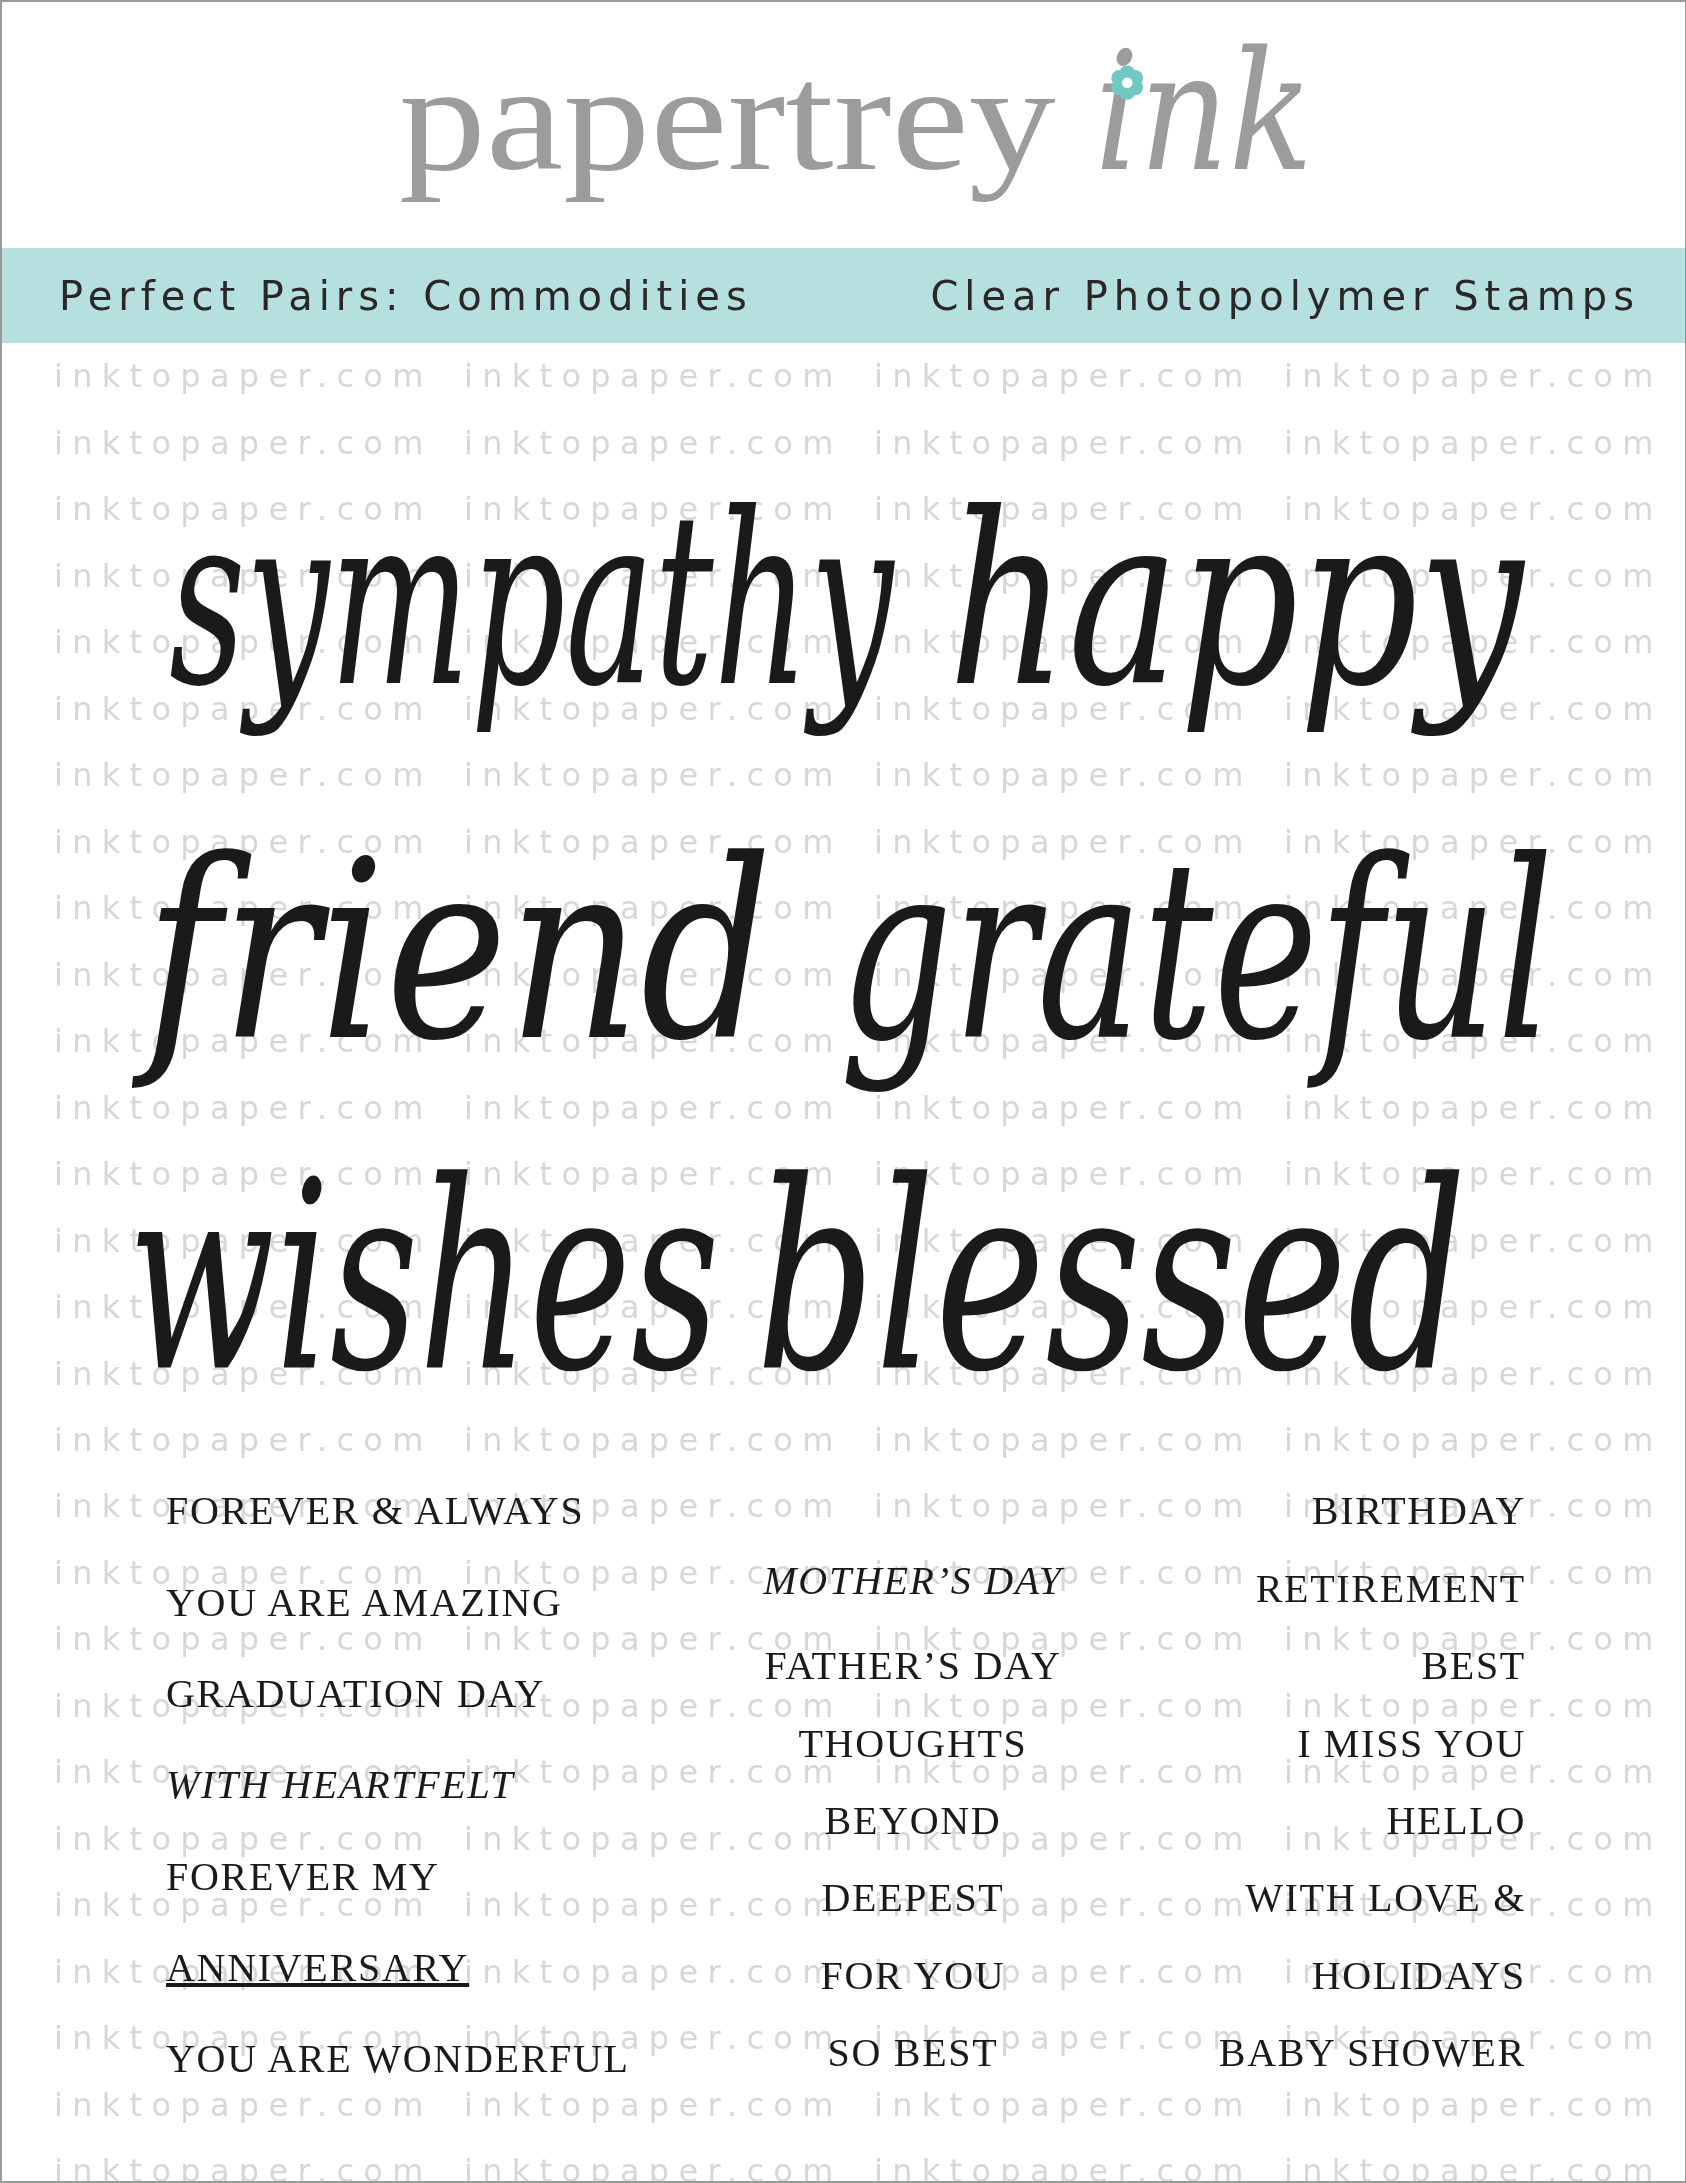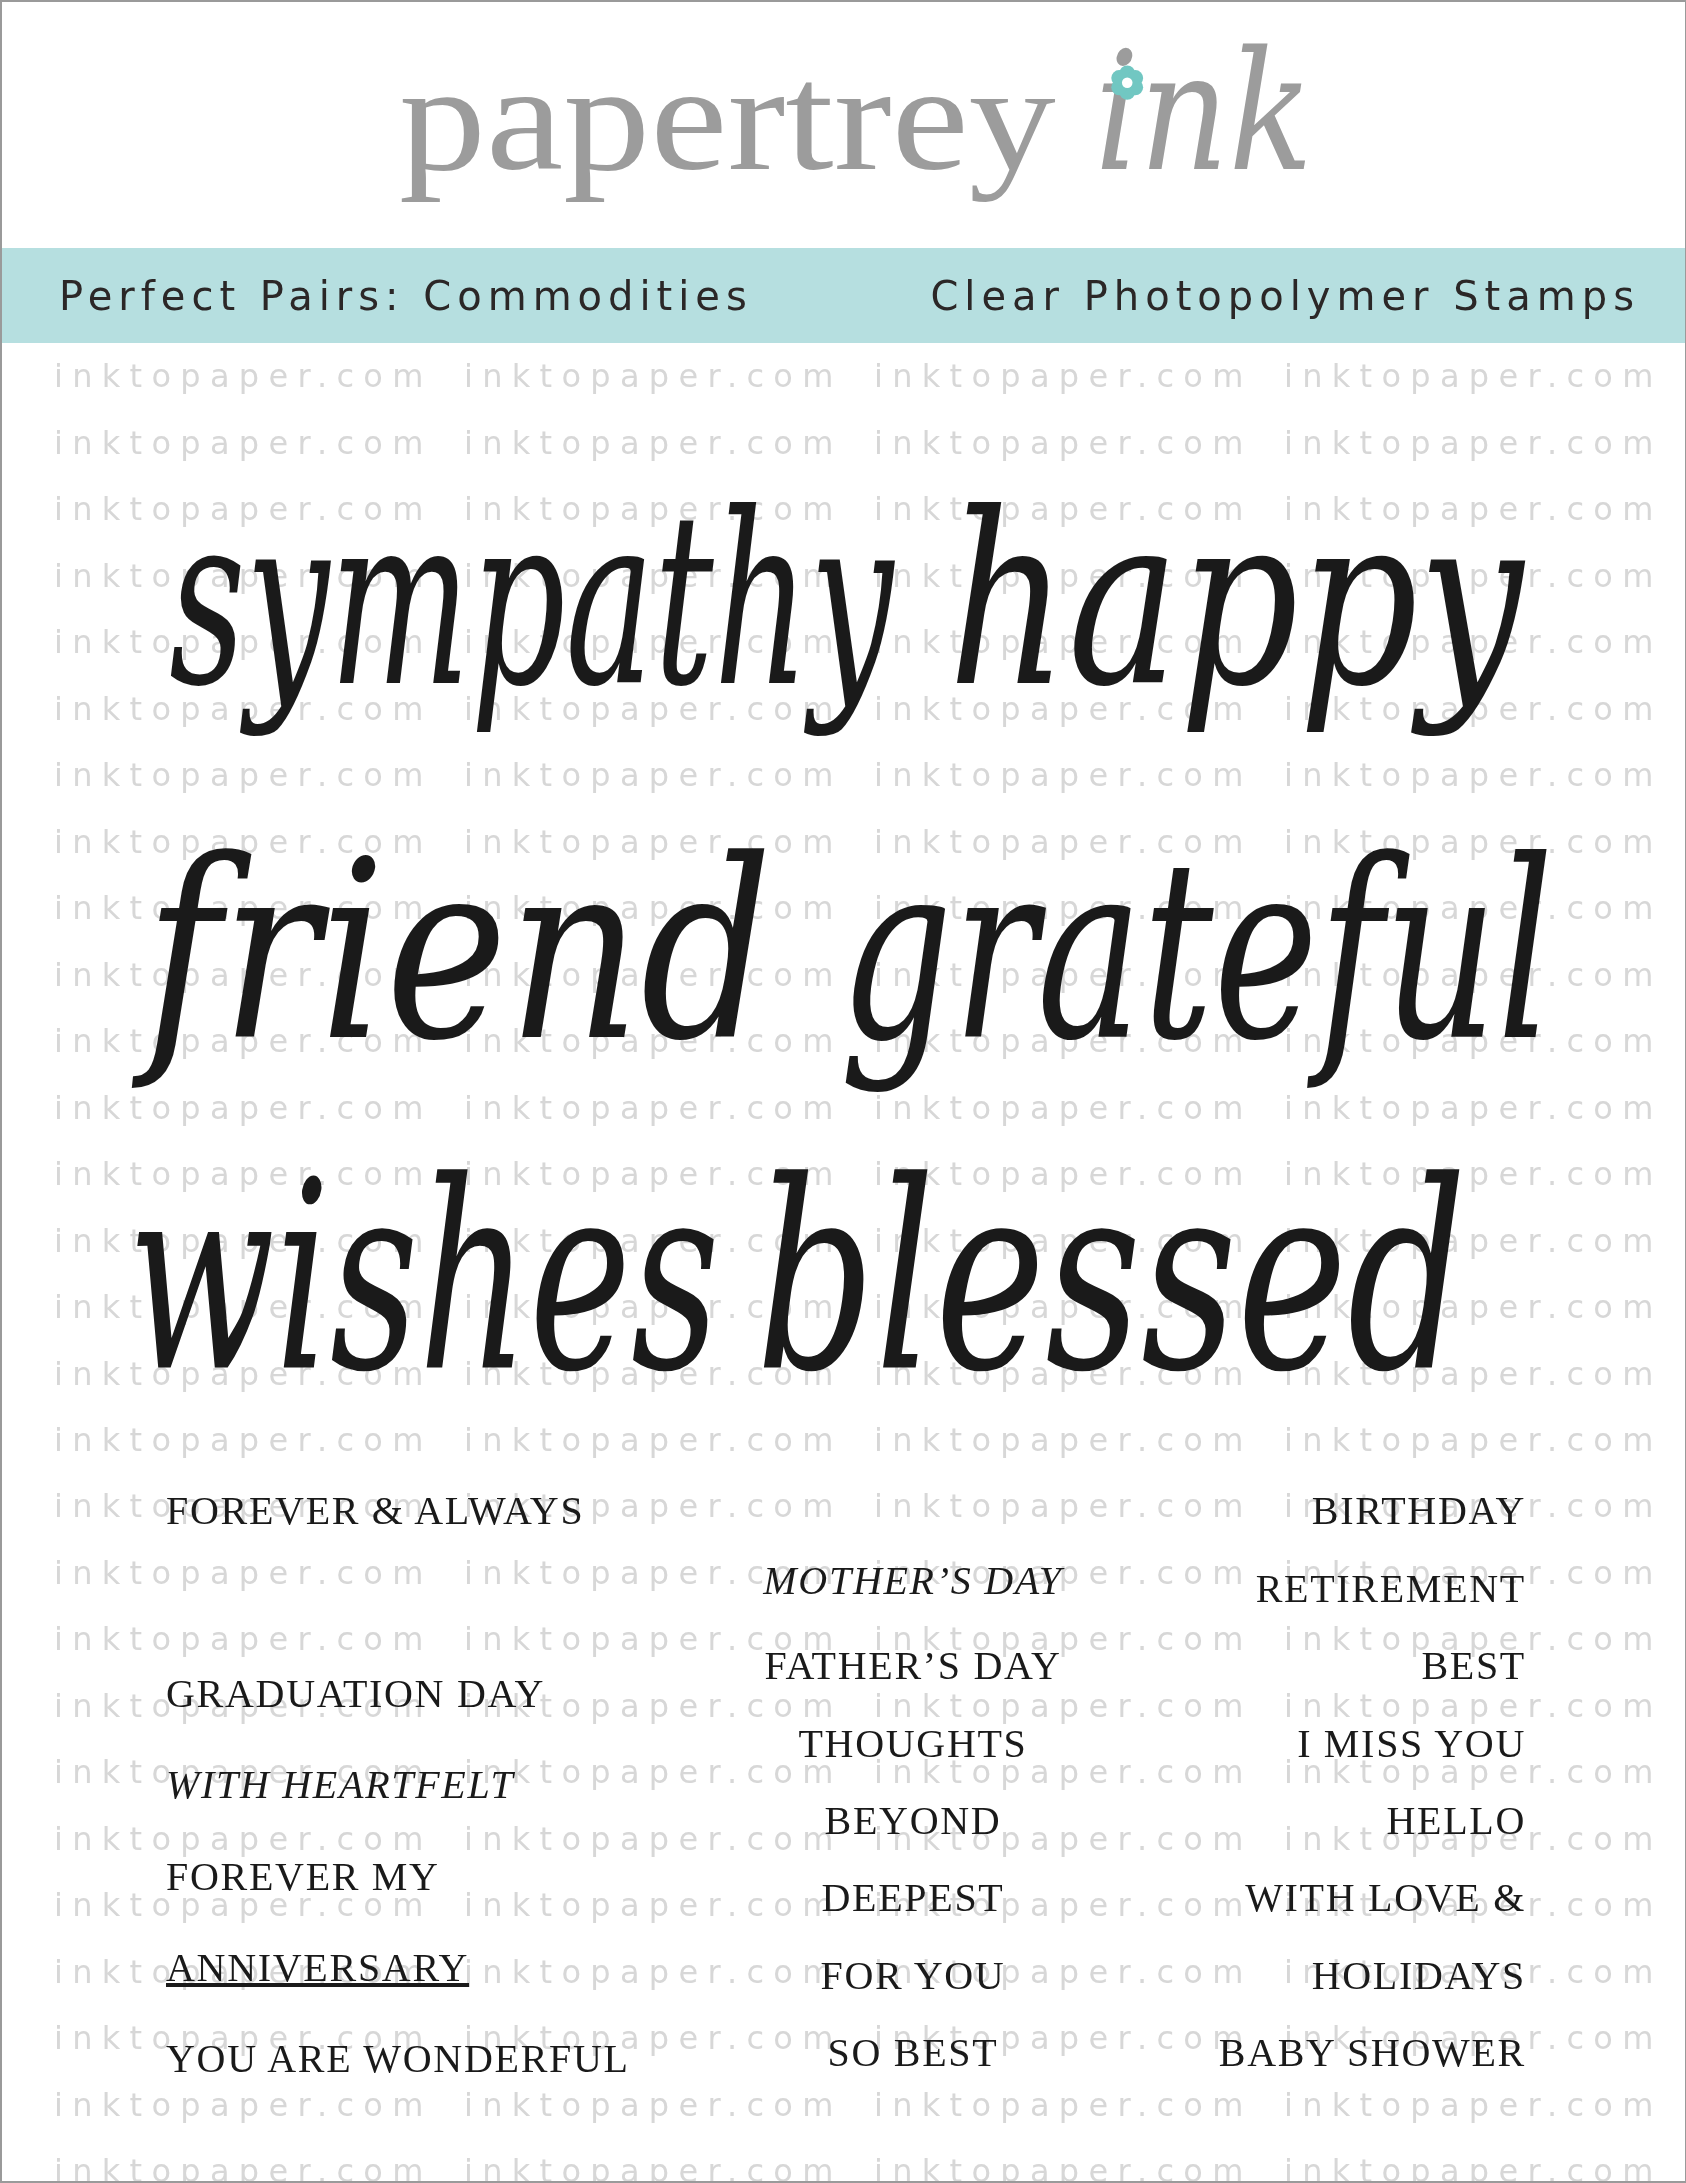--- a/index.html
+++ b/index.html
@@ -188,20 +188,21 @@
     </g>
   </svg>
 
   <div class="band">
     <span>Perfect Pairs: Commodities</span>
     <span>Clear Photopolymer Stamps</span>
   </div>
 
   <div class="sentiments">
       <div class="sentiment col-left" style="top: 1489px;">FOREVER &amp; ALWAYS</div>
+      <div class="sentiment col-left" style="top: 1581px;">YOU ARE AMAZING</div>
       <div class="sentiment col-left" style="top: 1672px;">GRADUATION DAY</div>
       <div class="sentiment col-left" style="top: 1763px; font-style: italic;">WITH HEARTFELT</div>
       <div class="sentiment col-left" style="top: 1855px;">FOREVER MY</div>
       <div class="sentiment col-left" style="top: 1946px; text-decoration: underline;">ANNIVERSARY</div>
       <div class="sentiment col-left" style="top: 2037px;">YOU ARE WONDERFUL</div>
       <div class="sentiment col-center" style="top: 1559px; font-style: italic;">MOTHER’S DAY</div>
       <div class="sentiment col-center" style="top: 1644px;">FATHER’S DAY</div>
       <div class="sentiment col-center" style="top: 1722px;">THOUGHTS</div>
       <div class="sentiment col-center" style="top: 1799px;">BEYOND</div>
       <div class="sentiment col-center" style="top: 1876px; text-align: right;">DEEPEST</div>

